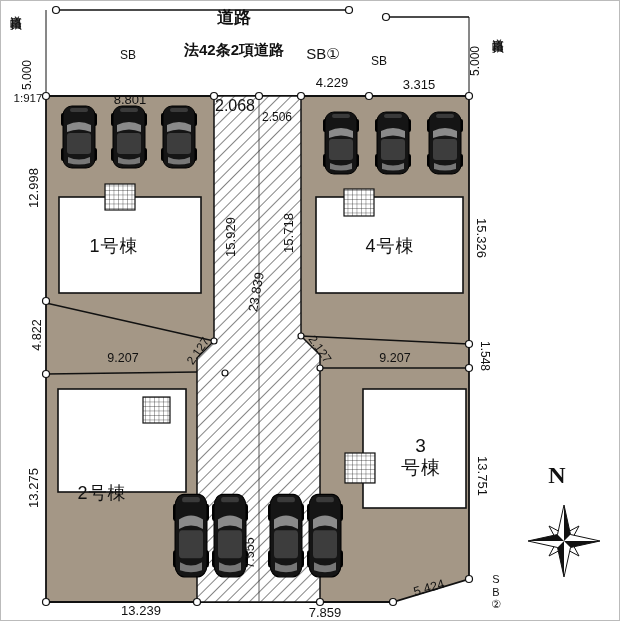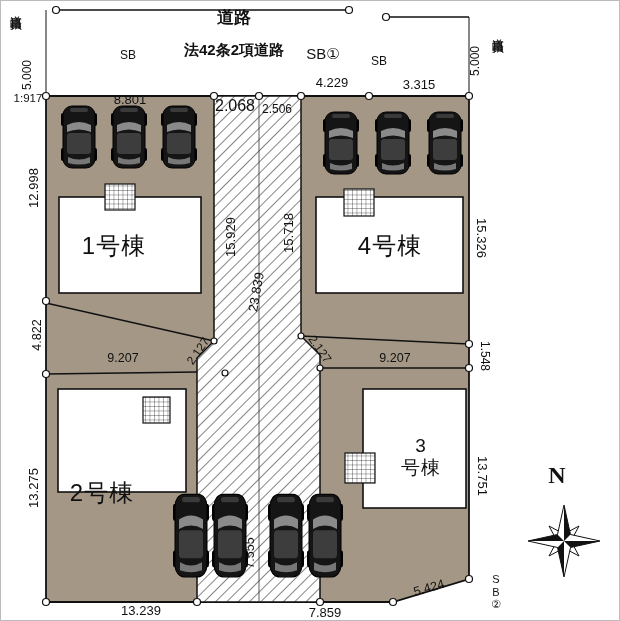--- a/index.html
+++ b/index.html
@@ -18,21 +18,21 @@
   .r-80{transform:translate(-50%,-50%) rotate(-80deg);}
   .r-55{transform:translate(-50%,-50%) rotate(-55deg);}
   .r55{transform:translate(-50%,-50%) rotate(55deg);}
   .r-16{transform:translate(-50%,-50%) rotate(-16deg);}
   .vtext{
     position:absolute;writing-mode:vertical-rl;text-orientation:upright;
     font-size:12px;letter-spacing:1px;color:#111;
   }
   .pre{white-space:pre-line;text-align:center;line-height:1.15;}
   .bold{font-weight:bold;}
-  .bldg{font-size:24px;letter-spacing:1px;}
+  .bldg{font-size:18px;letter-spacing:1px;}
   .north{font-family:"Liberation Serif","DejaVu Serif",serif;font-size:24px;font-weight:bold;}
 </style>
 </head>
 <body>
 
 <div class="canvas">
 
   <svg class="plan" width="620" height="621" viewBox="0 0 620 621">
     <defs>
       <pattern id="hatch" width="8" height="8" patternUnits="userSpaceOnUse" patternTransform="rotate(45)">
@@ -147,21 +147,21 @@
   <div class="lbl" style="left:127px;top:54px;font-size:12px;">SB</div>
   <div class="lbl" style="left:322px;top:52px;font-size:15px;">SB①</div>
   <div class="lbl" style="left:378px;top:60px;font-size:12px;">SB</div>
   <div class="lbl pre" style="left:495px;top:591px;font-size:11px;">S
 B
 ②</div>
 
   <div class="lbl" style="left:27px;top:66px;font-size:11.5px;margin-top:32px;">1:917</div>
   <div class="lbl" style="left:129px;top:81px;margin-top:17px;">8.801</div>
   <div class="lbl" style="left:234px;top:105px;font-size:16px;">2.068</div>
-  <div class="lbl" style="left:276px;top:108px;font-size:12px;">2.506</div>
+  <div class="lbl" style="left:276px;top:116px;font-size:12px;">2.506</div>
   <div class="lbl" style="left:331px;top:81px;">4.229</div>
   <div class="lbl" style="left:418px;top:83px;">3.315</div>
 
   <div class="lbl r-90" style="left:32px;top:187px;">12.998</div>
   <div class="lbl r-90" style="left:36px;top:334px;font-size:12.5px;">4.822</div>
   <div class="lbl r-90" style="left:32px;top:487px;">13.275</div>
 
   <div class="lbl r90" style="left:480px;top:237px;">15.326</div>
   <div class="lbl r90" style="left:484px;top:355px;font-size:12px;">1.548</div>
   <div class="lbl r90" style="left:481px;top:475px;">13.751</div>

